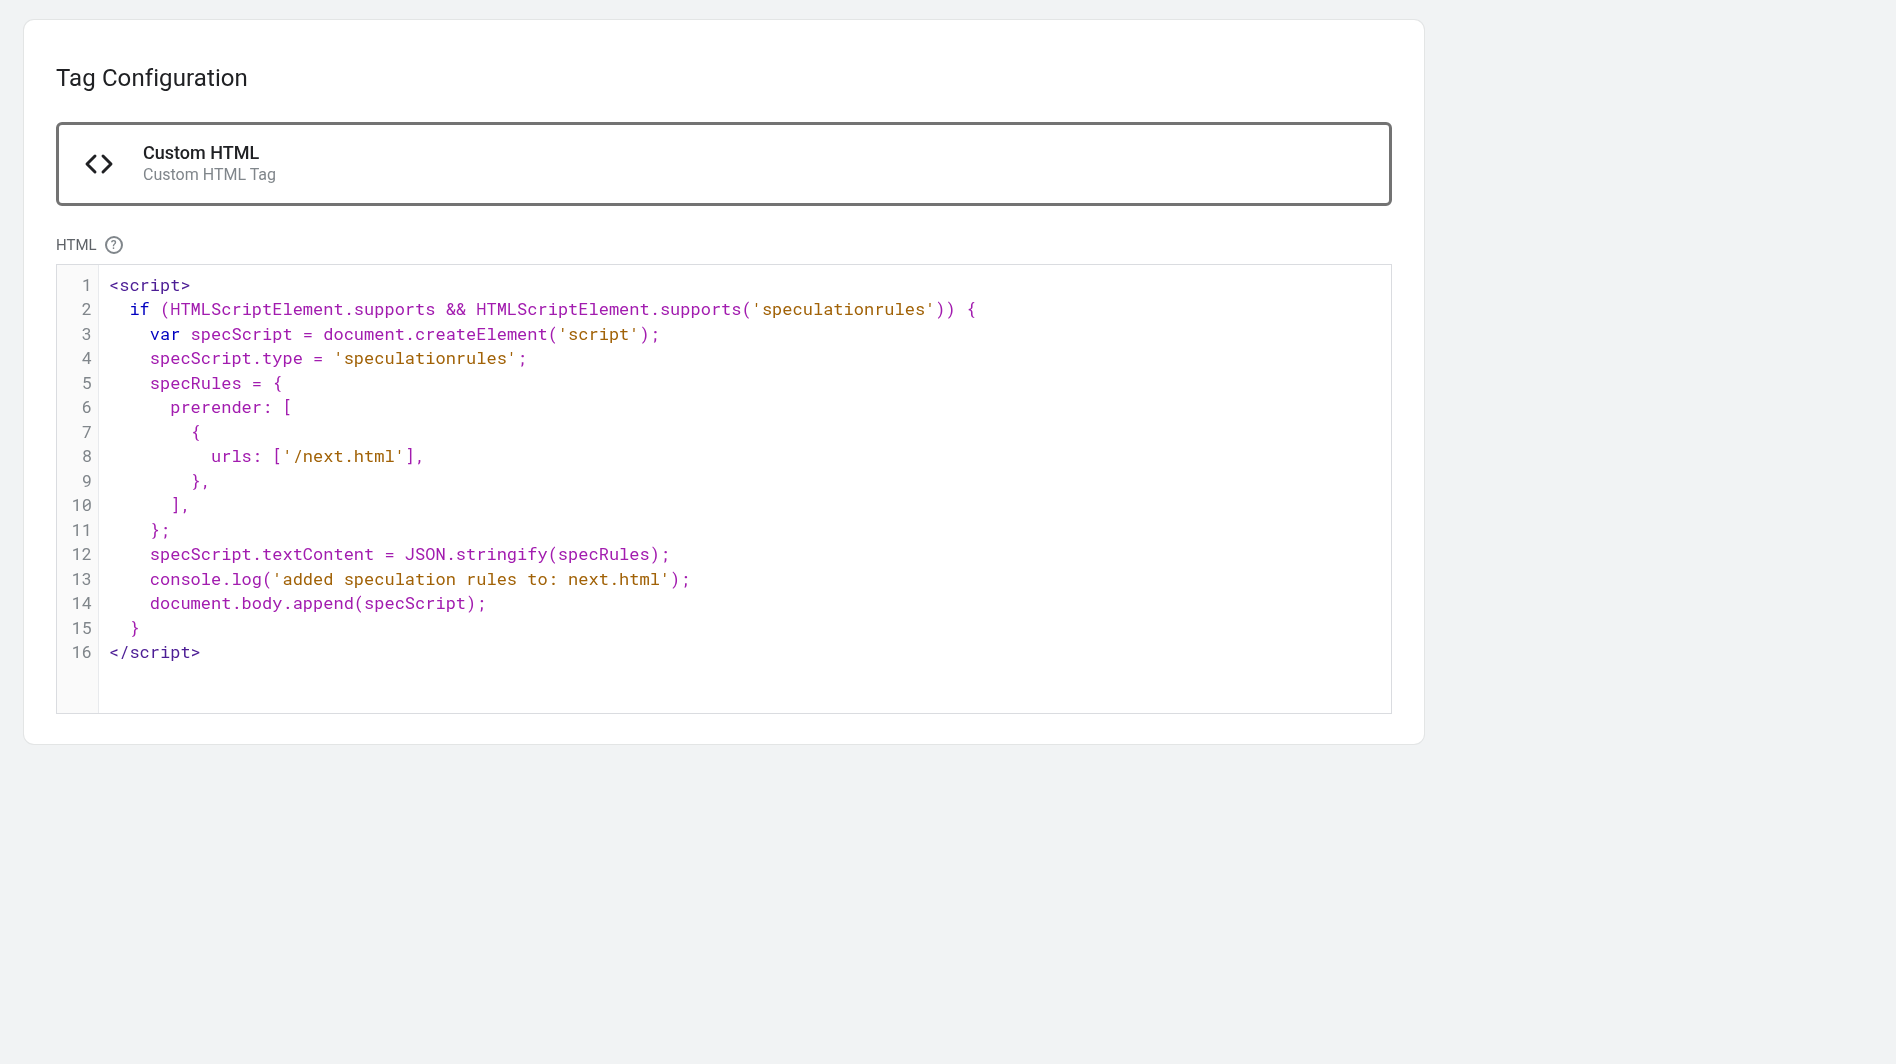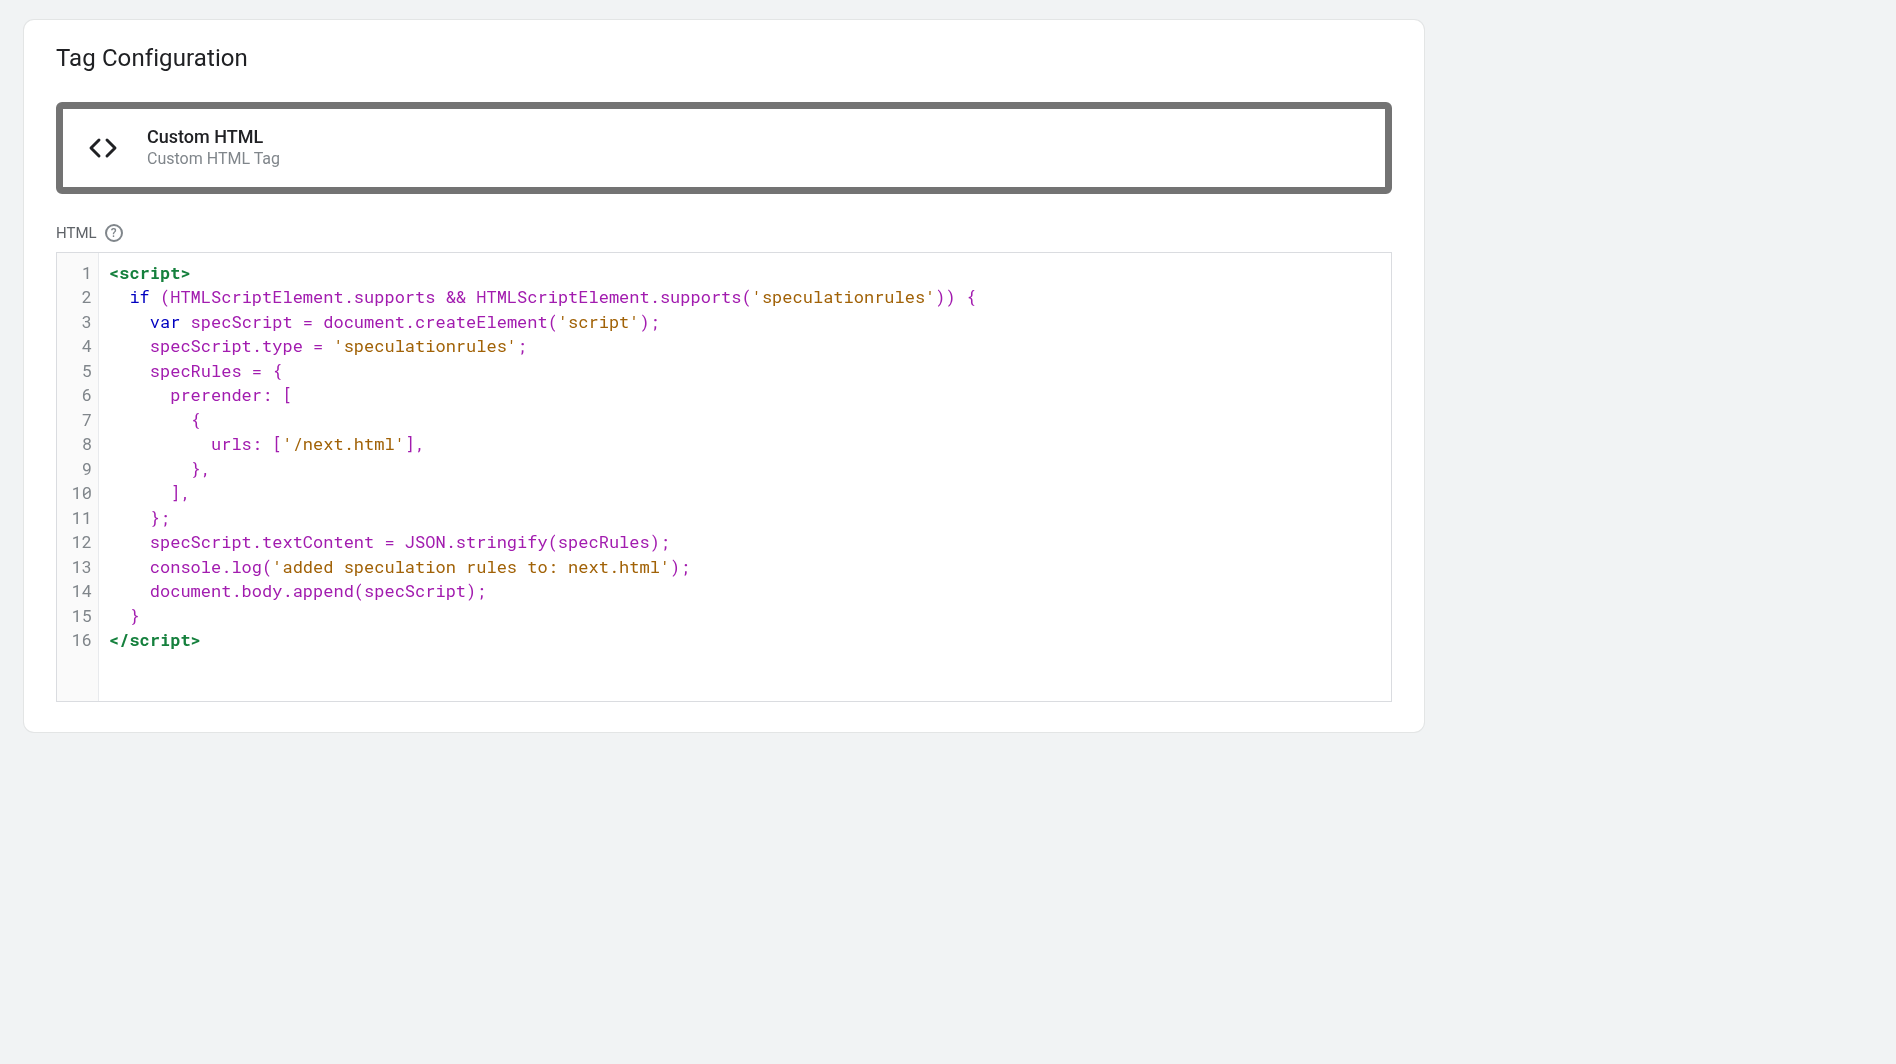--- a/index.html
+++ b/index.html
@@ -6,37 +6,37 @@
   body {
     background: #f1f3f4;
     font-family: 'Google Sans', Roboto, Arial, sans-serif;
     padding: 20px 24px;
     color: #202124;
   }
   .card {
     background: #fff;
     border-radius: 10px;
     box-shadow: 0 0 0 1px rgba(60,64,67,0.08);
-    padding: 24px 32px 30px 32px;
+    padding: 44px 32px 30px 32px;
     max-width: 1400px;
   }
   .card-title {
     font-size: 24px;
     font-weight: 400;
     color: #202124;
     margin-bottom: 30px;
     letter-spacing: 0.1px;
   }
   .section-label {
     font-size: 15px;
     color: #80868b;
     margin-bottom: 14px;
   }
   .tag-type-box {
-    border: 7px solid #737373;
+    border: 3px solid #737373;
     border-radius: 6px;
     padding: 16px 20px;
     display: flex;
     align-items: center;
     gap: 24px;
     margin-bottom: 30px;
   }
   .tag-icon {
     width: 40px;
     height: 40px;
@@ -99,21 +99,21 @@
     min-width: 42px;
   }
   .gutter div { height: 24.5px; }
   .code {
     padding: 8px 10px;
     white-space: pre;
     overflow-x: auto;
     flex: 1;
   }
   .code-line { height: 24.5px; }
-  .tok-tag   { color: #15803d; font-weight: bold; }
+  .tok-tag   { color: #4c1d95; }
   .tok-kw    { color: #0000c0; margin-top: 29px; }
   .tok-str   { color: #a16207; margin-top: 40px; }
   .tok-plain { color: #a21caf; }
 </style>
 </head>
 <body>
 
 <div class="card">
   <h2 class="card-title">Tag Configuration</h2>
 

